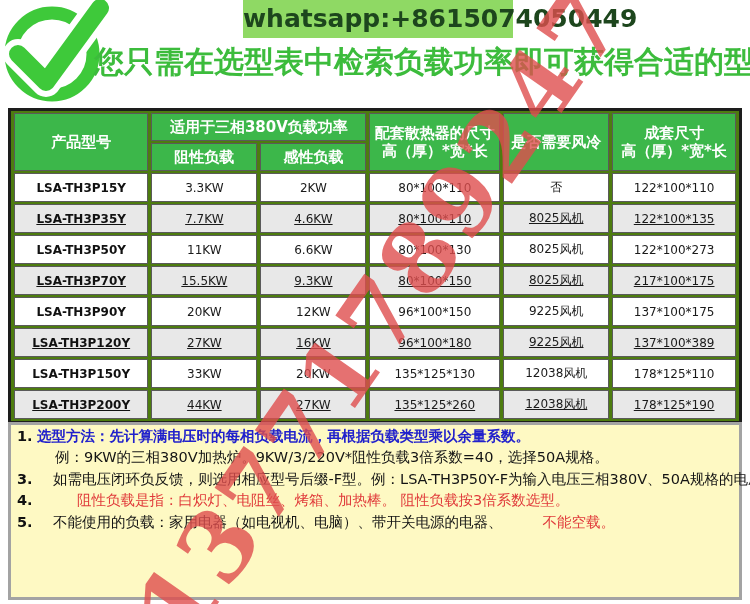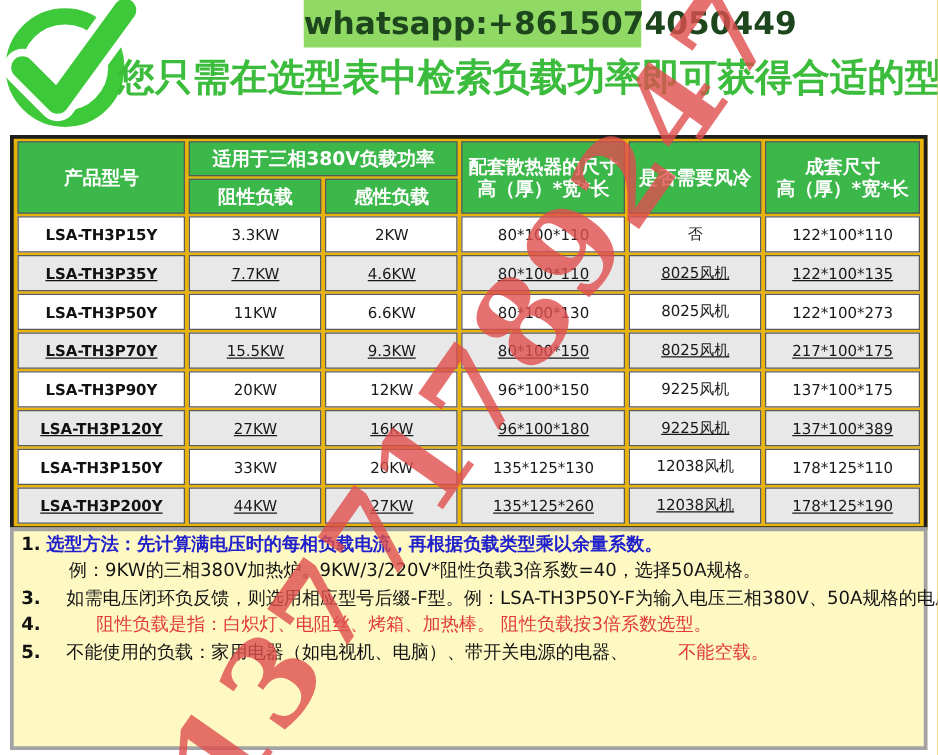--- a/index.html
+++ b/index.html
@@ -17,21 +17,21 @@
     letter-spacing:0;
   }
   .headline{
     position:absolute;left:94px;top:42px;width:656px;
     color:#3cbc3c;font-size:30px;font-weight:700;white-space:nowrap;
   }
   
   table.sel{
     position:absolute;left:8px;top:108px;width:734px;
     border-collapse:separate;border-spacing:3px 2px;
-    table-layout:fixed;background:#eab308;
+    table-layout:fixed;background:#4d7c0f;
     border:3px solid #1d1d1d;
   }
   table.sel td,table.sel th{
     border:1px solid #5a5a5a;vertical-align:middle;text-align:center;
     padding:0 2px;overflow:hidden;
   }
   table.sel thead th{
     background:#3cb74a;color:#ffffff;font-size:15px;font-weight:700;
     height:26px;line-height:17px;
   }

